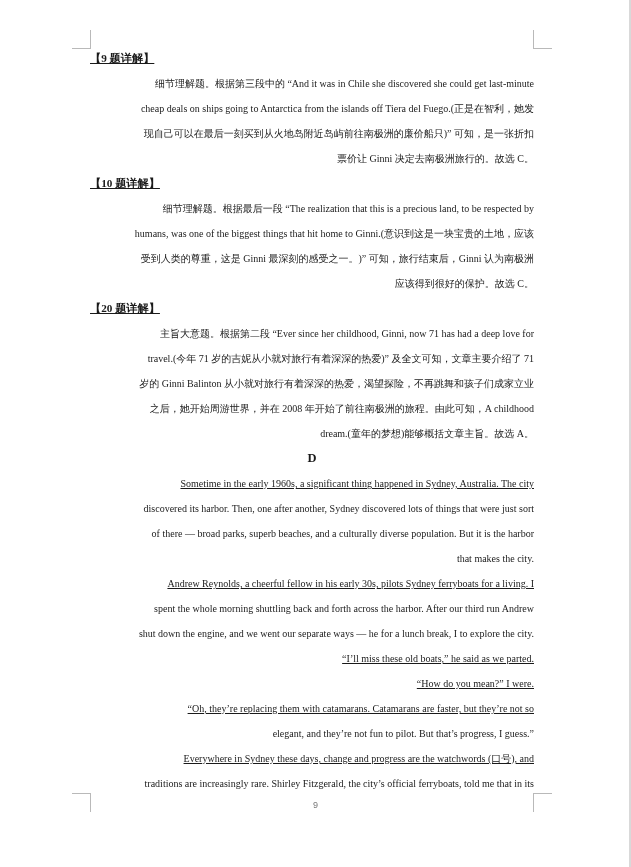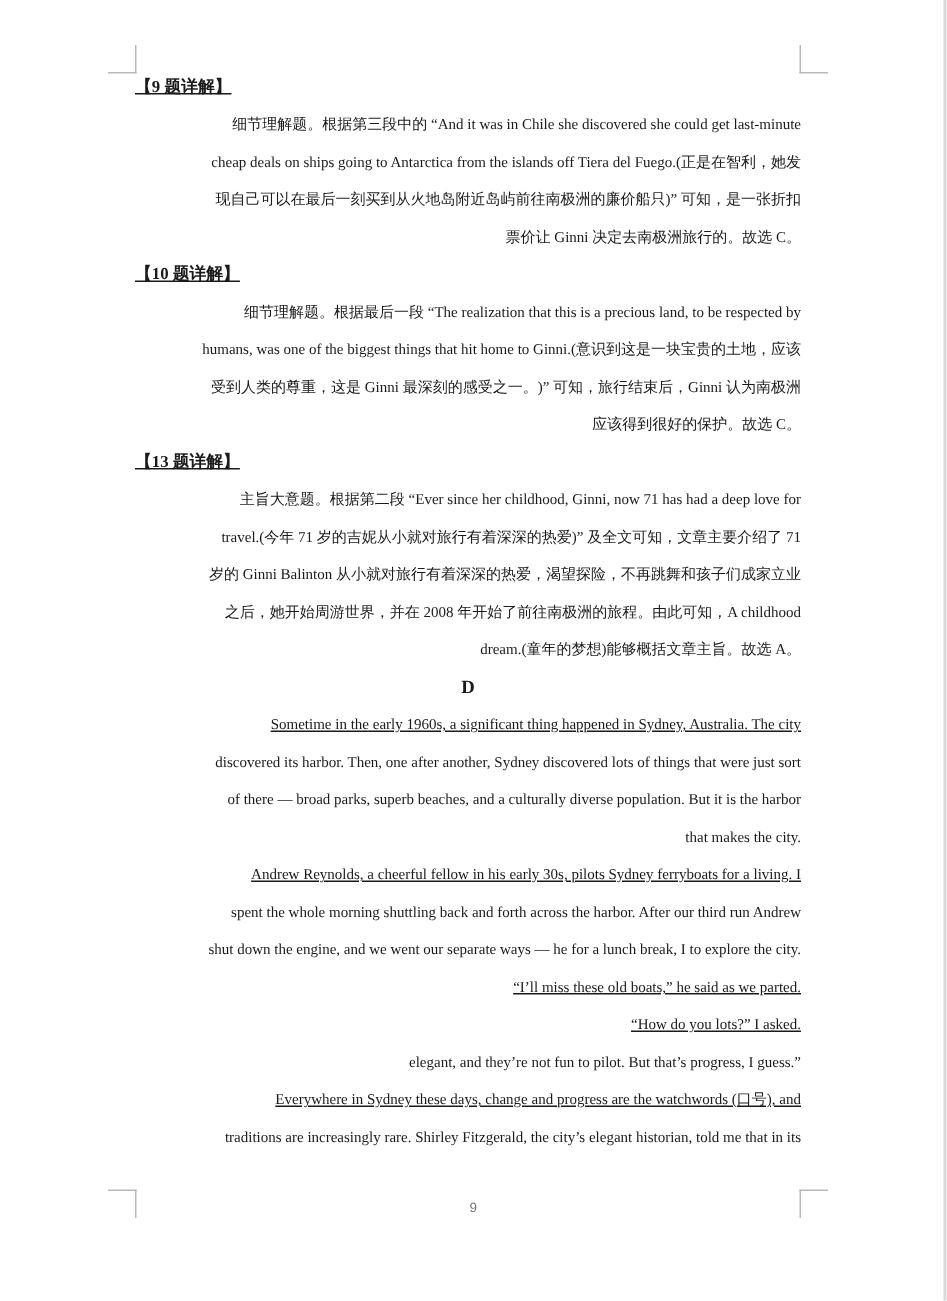--- a/index.html
+++ b/index.html
@@ -37,37 +37,38 @@
     <div class="line">票价让 Ginni 决定去南极洲旅行的。故选 C。</div>
   </div>
   <div>
     <div class="head">【10 题详解】</div>
     <div class="line">细节理解题。根据最后一段 “The realization that this is a precious land, to be respected by</div>
     <div class="line">humans, was one of the biggest things that hit home to Ginni.(意识到这是一块宝贵的土地，应该</div>
     <div class="line">受到人类的尊重，这是 Ginni 最深刻的感受之一。)” 可知，旅行结束后，Ginni 认为南极洲</div>
     <div class="line">应该得到很好的保护。故选 C。</div>
   </div>
   <div>
-    <div class="head">【13 题详解】</div>
+    <div class="head">【20 题详解】</div>
     <div class="line">主旨大意题。根据第二段 “Ever since her childhood, Ginni, now 71 has had a deep love for</div>
     <div class="line">travel.(今年 71 岁的吉妮从小就对旅行有着深深的热爱)” 及全文可知，文章主要介绍了 71</div>
     <div class="line">岁的 Ginni Balinton 从小就对旅行有着深深的热爱，渴望探险，不再跳舞和孩子们成家立业</div>
     <div class="line">之后，她开始周游世界，并在 2008 年开始了前往南极洲的旅程。由此可知，A childhood</div>
     <div class="line">dream.(童年的梦想)能够概括文章主旨。故选 A。</div>
   </div>
   <div>
     <div class="line center">D</div>
     <div class="line indent">Sometime in the early 1960s, a significant thing happened in Sydney, Australia. The city</div>
     <div class="line">discovered its harbor. Then, one after another, Sydney discovered lots of things that were just sort</div>
     <div class="line">of there — broad parks, superb beaches, and a culturally diverse population. But it is the harbor</div>
     <div class="line">that makes the city.</div>
     <div class="line indent">Andrew Reynolds, a cheerful fellow in his early 30s, pilots Sydney ferryboats for a living. I</div>
     <div class="line">spent the whole morning shuttling back and forth across the harbor. After our third run Andrew</div>
     <div class="line">shut down the engine, and we went our separate ways — he for a lunch break, I to explore the city.</div>
     <div class="line indent">“I’ll miss these old boats,” he said as we parted.</div>
-    <div class="line indent">“How do you lots?” I asked.</div>
+    <div class="line indent">“How do you mean?” I were.</div>
+    <div class="line indent">“Oh, they’re replacing them with catamarans. Catamarans are faster, but they’re not so</div>
     <div class="line">elegant, and they’re not fun to pilot. But that’s progress, I guess.”</div>
     <div class="line indent">Everywhere in Sydney these days, change and progress are the watchwords (口号), and</div>
-    <div class="line">traditions are increasingly rare. Shirley Fitzgerald, the city’s elegant historian, told me that in its</div>
+    <div class="line">traditions are increasingly rare. Shirley Fitzgerald, the city’s official ferryboats, told me that in its</div>
   </div>
 </div>
 
 <div class="pagenum">9</div>
 
 </body></html>

